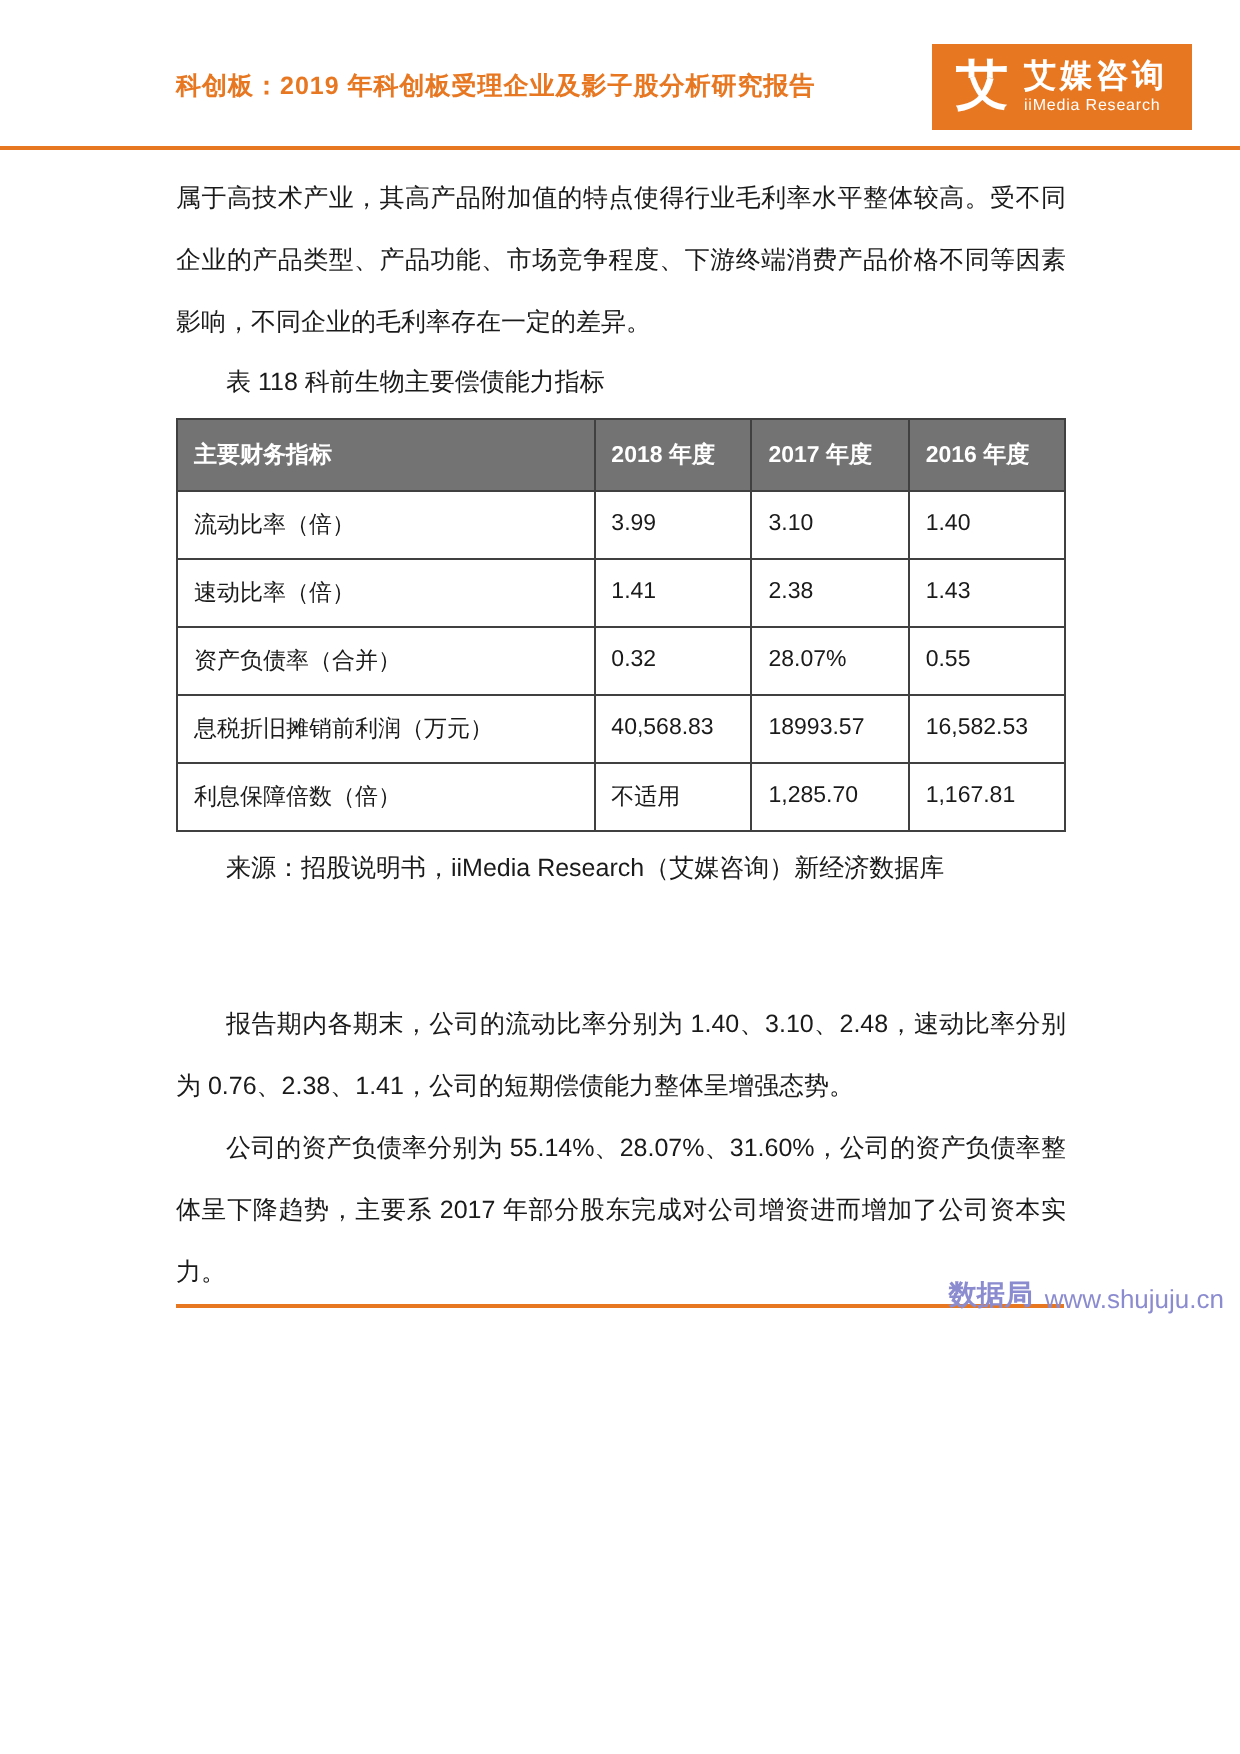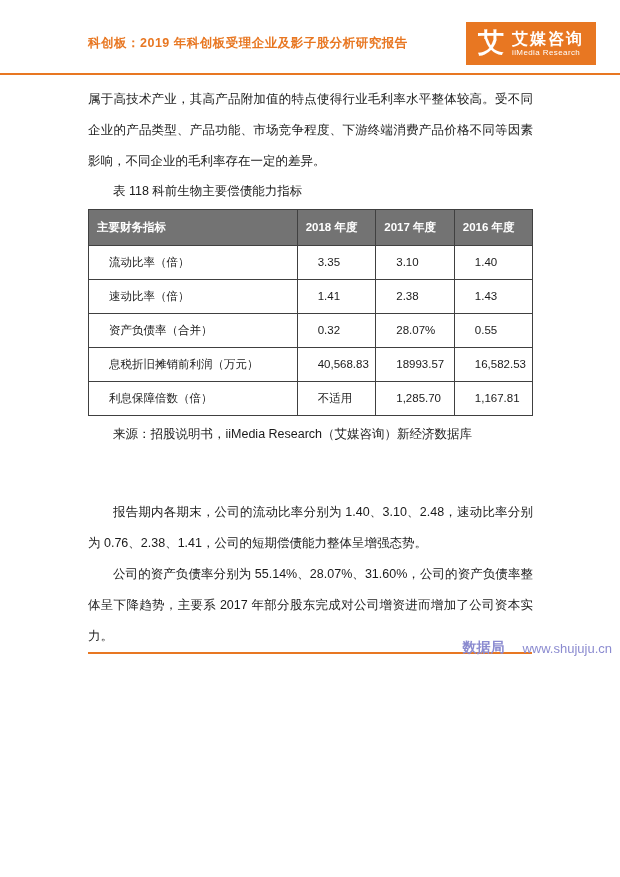--- a/index.html
+++ b/index.html
@@ -85,21 +85,21 @@
   
   table.fin-table {
     width: 100%;
     border-collapse: collapse;
     table-layout: fixed;
   }
   .fin-table th, .fin-table td {
     border: 1px solid #404040;
     font-size: 11.5px;
     text-align: left;
-    padding: 9px 20px;
+    padding: 9px 8px;
     vertical-align: middle;
     overflow: hidden;
   }
   .fin-table th {
     background: #737373;
     color: #ffffff;
     font-weight: bold;
     padding: 10px 8px;
   }
   .fin-table col.c0 { width: 47%; }
@@ -136,22 +136,22 @@
     line-height: 20px;
   }
   .watermark {
     position: absolute;
     right: 8px;
     bottom: 4px;
     color: #8b8bd0;
     font-size: 13px;
     text-decoration: none;
     display: flex;
-    align-items: center;
-    gap: 18px;
+    align-items: flex-end;
+    gap: 6px;
   }
   .watermark .wm-name { font-weight: bold; font-size: 14px; }
 </style>
 </head>
 <body>
 
 <div class="page">
 
   <div class="header">
     <div class="header-title">科创板：2019 年科创板受理企业及影子股分析研究报告</div>
@@ -182,21 +182,21 @@
         <tr>
           <th>主要财务指标</th>
           <th>2018 年度</th>
           <th>2017 年度</th>
           <th>2016 年度</th>
         </tr>
       </thead>
       <tbody>
         <tr>
           <td>流动比率（倍）</td>
-          <td>3.35</td>
+          <td>3.99</td>
           <td>3.10</td>
           <td>1.40</td>
         </tr>
         <tr>
           <td>速动比率（倍）</td>
           <td>1.41</td>
           <td>2.38</td>
           <td>1.43</td>
         </tr>
         <tr>

